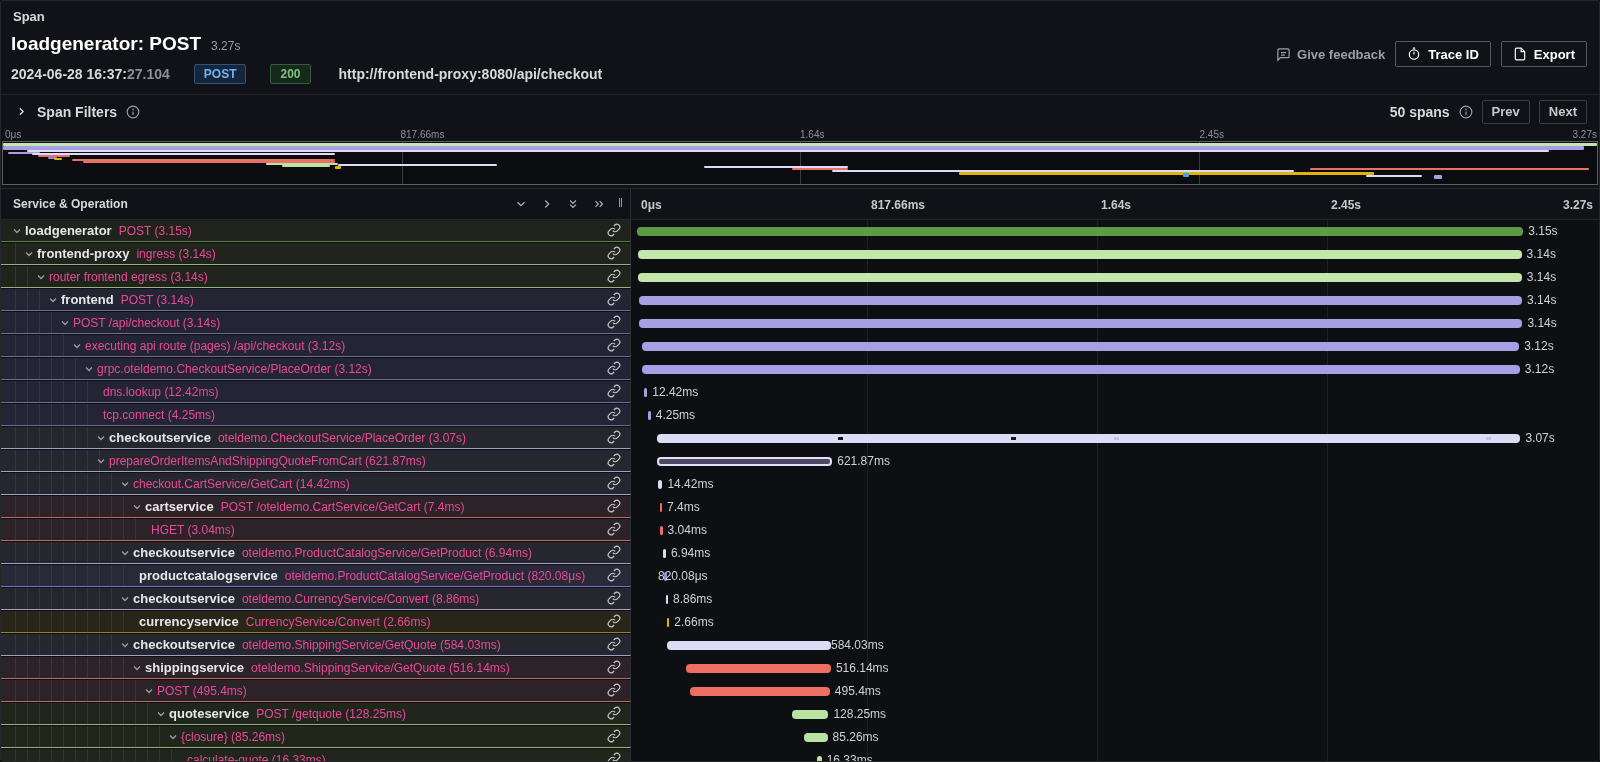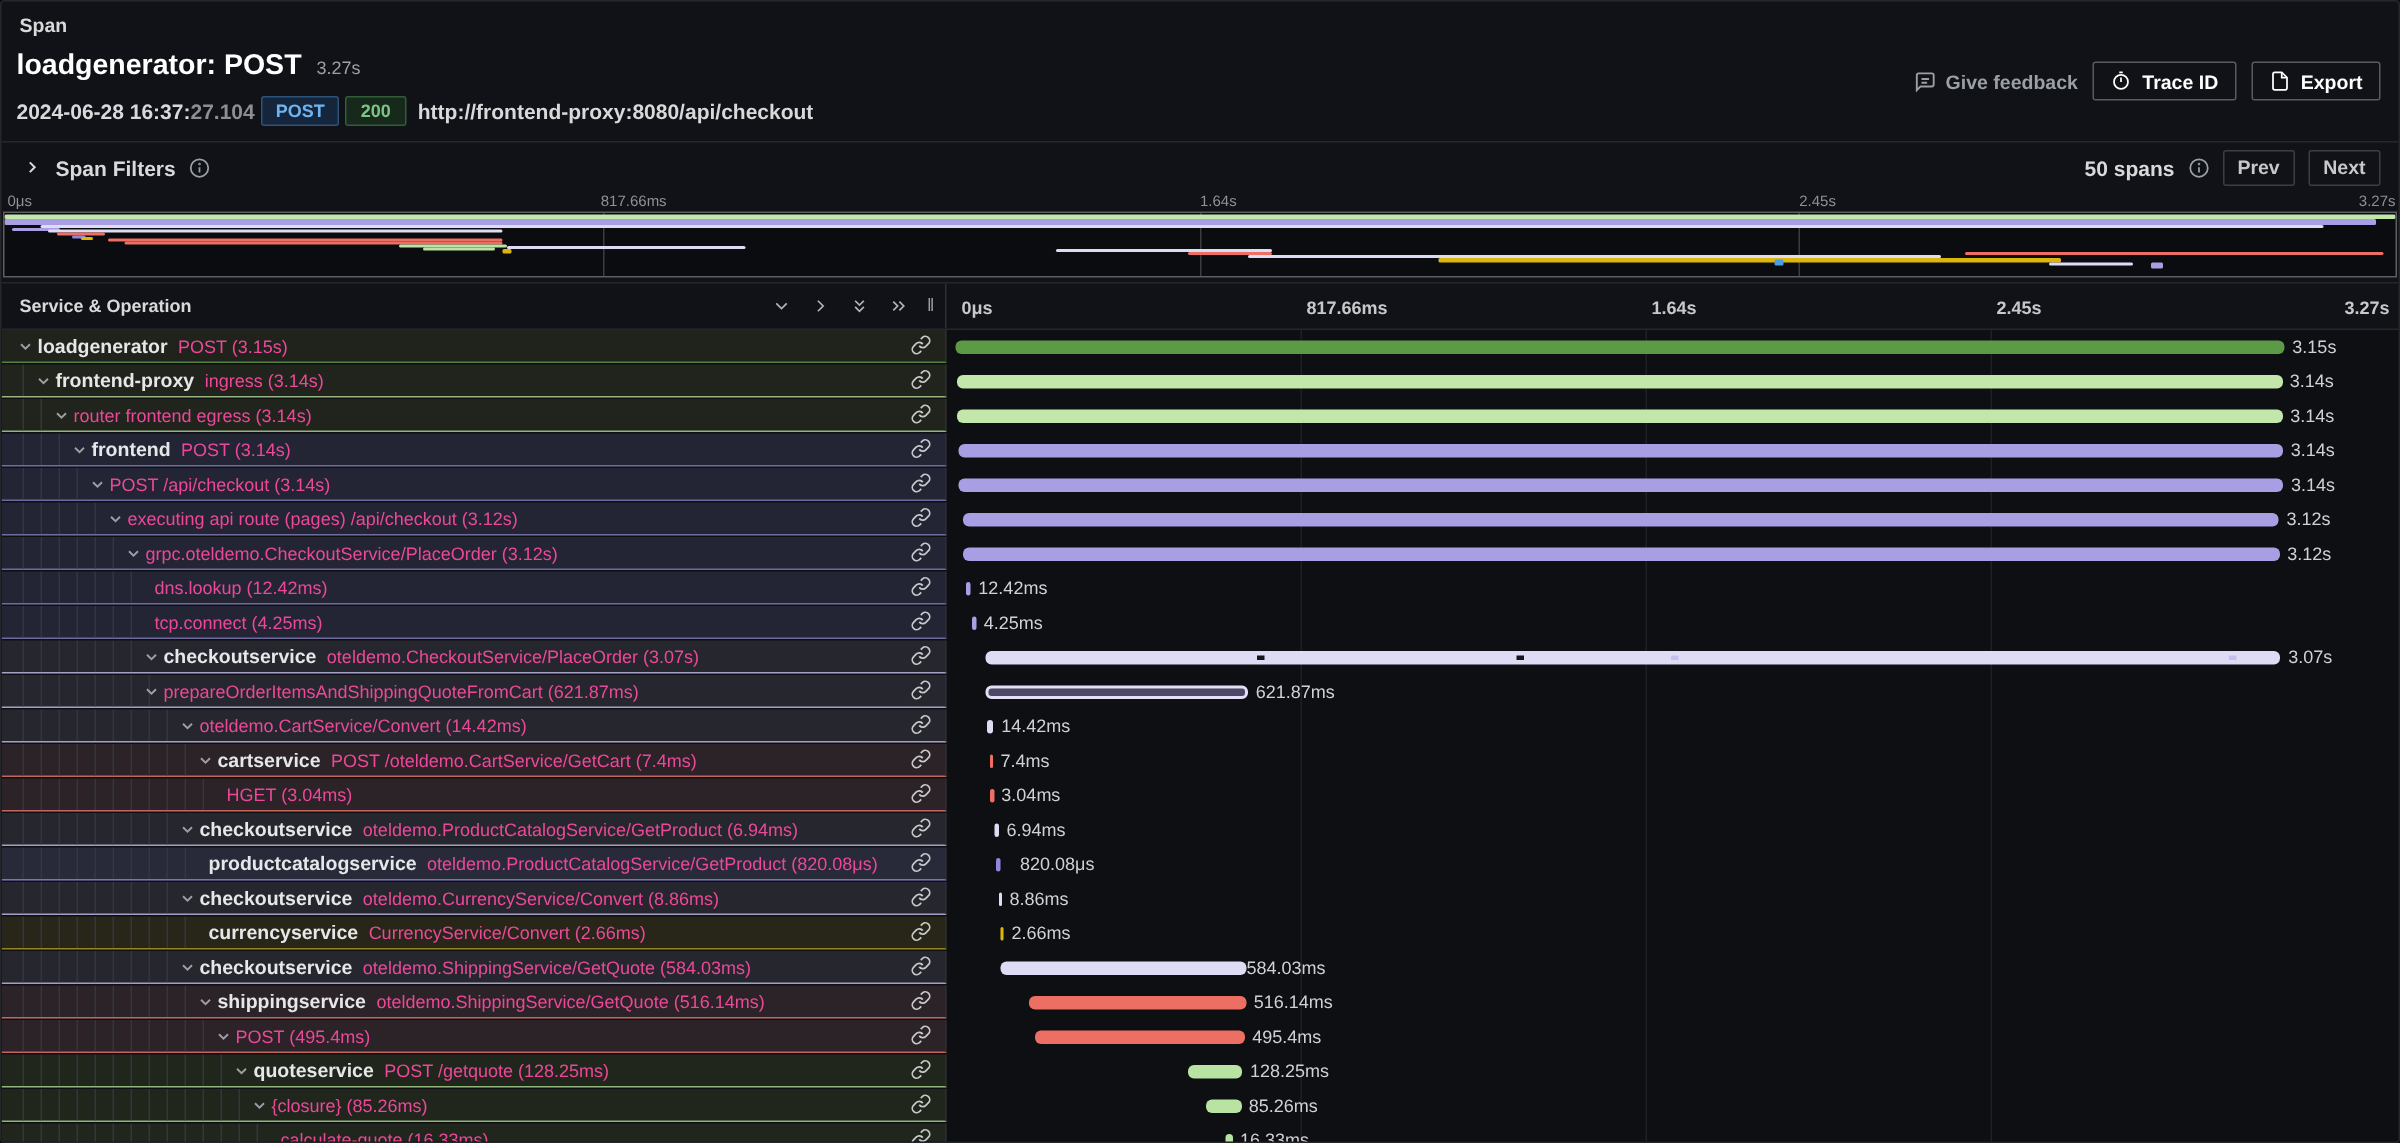--- a/index.html
+++ b/index.html
@@ -8,21 +8,21 @@
   .panel { position:relative; width:1600px; height:762px; background:#111217; border:1px solid #26272b; border-radius:3px; overflow:hidden; }
 
   
   .panel-title { height:30px; display:flex; align-items:center; padding:0 12px; font-size:13px; font-weight:bold; color:#d8d9da; }
 
   
   .trace-header { display:flex; justify-content:space-between; align-items:flex-start; padding:2px 12px 10px 10px; }
   .th-left .title-row { display:flex; align-items:baseline; gap:10px; }
   .trace-title { font-size:19px; font-weight:bold; color:#ffffff; }
   .trace-duration { font-size:12px; color:#9e9fa6; }
-  .meta-row { display:flex; align-items:center; gap:4px; margin-top:9px; }
+  .meta-row { display:flex; align-items:center; gap:24px; margin-top:9px; }
   .timestamp { font-size:14px; font-weight:bold; color:#d8d9da; }
   .timestamp .frac { color:#8d8e94; font-weight:bold; }
   .badge { font-size:12px; font-weight:bold; padding:2px 9px; border-radius:2px; border:1px solid; }
   .badge.method { background:#15263c; border-color:#2d5379; color:#6fb3f0; }
   .badge.status { background:#17291b; border-color:#315d3a; color:#7cc587; }
   .trace-url { font-size:14px; font-weight:bold; color:#d8d9da; margin-left:4px; }
   .th-right { display:flex; align-items:center; gap:10px; margin-top:8px; }
   .feedback { display:flex; align-items:center; gap:6px; color:#9aa0a6; font-size:13px; font-weight:bold; cursor:pointer; }
   .hbtn { display:flex; align-items:center; gap:7px; height:26px; padding:0 11px; background:#111217; border:1px solid #565b63; border-radius:2px; color:#ffffff; font-size:13px; font-weight:bold; cursor:pointer;text-align:center; }
   .icon { display:inline-flex; align-items:center; justify-content:center; }
@@ -535,21 +535,21 @@
           <span class="guide" style="left: 38px;"></span>
           <span class="guide" style="left: 26px;"></span>
           <span class="guide" style="left: 14px;"></span>
       <span class="name-wrap" style="left: 118px;">
         <span class="row-chevron">
               <svg width="12" height="12" viewBox="0 0 24 24" fill="none" stroke="#9e9fa6" stroke-width="2.5">
                 <polyline points="6 9 12 15 18 9"></polyline>
               </svg>
             </span>
 
-        <span class="op">oteldemo.CartService/Convert (14.42ms)</span>
+        <span class="op">checkout.CartService/GetCart (14.42ms)</span>
       </span>
       <span class="link-icon"><svg width="14" height="14" viewBox="0 0 24 24" fill="none" stroke="#c7c8ca" stroke-width="2">
               <path d="M10 13a5 5 0 0 0 7.54.54l3-3a5 5 0 0 0-7.07-7.07l-1.72 1.71"></path>
               <path d="M14 11a5 5 0 0 0-7.54-.54l-3 3a5 5 0 0 0 7.07 7.07l1.71-1.71"></path>
             </svg></span>
     </div>
     <div class="cell-right">
       <div class="bar" style="left: 27.3823px; width: 4.057px; background: rgb(222, 219, 245);"></div>
       <span class="bar-label" style="left: 36.4393px;">14.42ms</span>
     </div>
@@ -663,21 +663,21 @@
         <span class="svc">productcatalogservice</span>
         <span class="op">oteldemo.ProductCatalogService/GetProduct (820.08μs)</span>
       </span>
       <span class="link-icon"><svg width="14" height="14" viewBox="0 0 24 24" fill="none" stroke="#c7c8ca" stroke-width="2">
               <path d="M10 13a5 5 0 0 0 7.54.54l3-3a5 5 0 0 0-7.07-7.07l-1.72 1.71"></path>
               <path d="M14 11a5 5 0 0 0-7.54-.54l-3 3a5 5 0 0 0 7.07 7.07l1.71-1.71"></path>
             </svg></span>
     </div>
     <div class="cell-right">
       <div class="bar" style="left: 33.0092px; width: 2.5px; background: rgb(143, 134, 221);"></div>
-      <span class="bar-label" style="left: 49px;">820.08μs</span>
+      <span class="bar-label" style="left: 27px;">820.08μs</span>
     </div>
   </div>
 
   <div class="row">
     <div class="cell-left" style="background: rgb(38, 39, 46); border-bottom-color: rgb(165, 159, 200);">
           <span class="guide" style="left: 110px;"></span>
           <span class="guide" style="left: 98px;"></span>
           <span class="guide" style="left: 86px;"></span>
           <span class="guide" style="left: 74px;"></span>
           <span class="guide" style="left: 62px;"></span>

